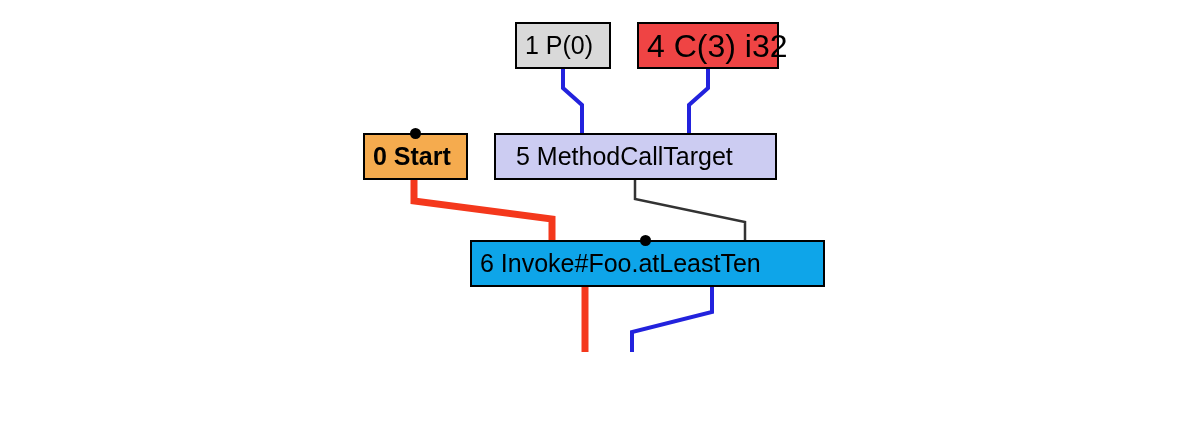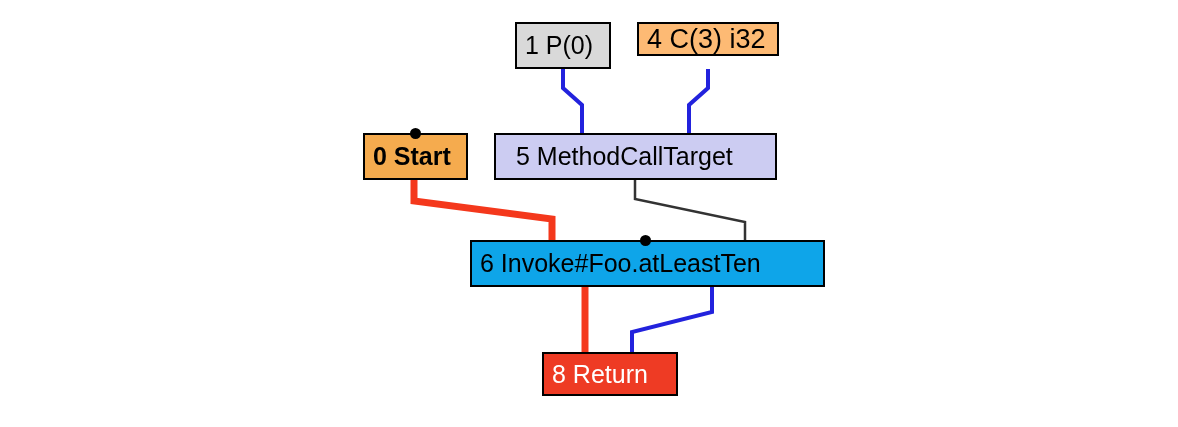--- a/index.html
+++ b/index.html
@@ -44,23 +44,23 @@
     padding: 0 8px;
   }
   
   #node-p0 {
     left: 515px; top: 22px; width: 96px; height: 47px;
     background: #d9d9d9;
     font-size: 25px;
     color: #000000;
   }
   #node-c3 {
-    left: 637px; top: 22px; width: 142px; height: 34px;
-    background: #fdba74;
-    font-size: 27px;
+    left: 637px; top: 22px; width: 142px; height: 47px;
+    background: #ef4444;
+    font-size: 32px;
     color: #000000;
   }
   #node-start {
     left: 363px; top: 133px; width: 105px; height: 47px;
     background: #f5ab4e;
     font-size: 25px;
     font-weight: bold;
     color: #000000;
   }
   #node-mct {
@@ -125,20 +125,17 @@
   </div>
 
   <div class="node" id="node-mct">
     <span class="node-label">5 MethodCallTarget</span>
   </div>
 
   <div class="node" id="node-invoke">
     <span class="node-label">6 Invoke#Foo.atLeastTen</span>
   </div>
 
-  <div class="node" id="node-return">
-    <span class="node-label">8 Return</span>
-  </div>
 
   <span class="port-dot" id="dot-start"></span>
   <span class="port-dot" id="dot-invoke"></span>
 
 </div>
 
 </body></html>

